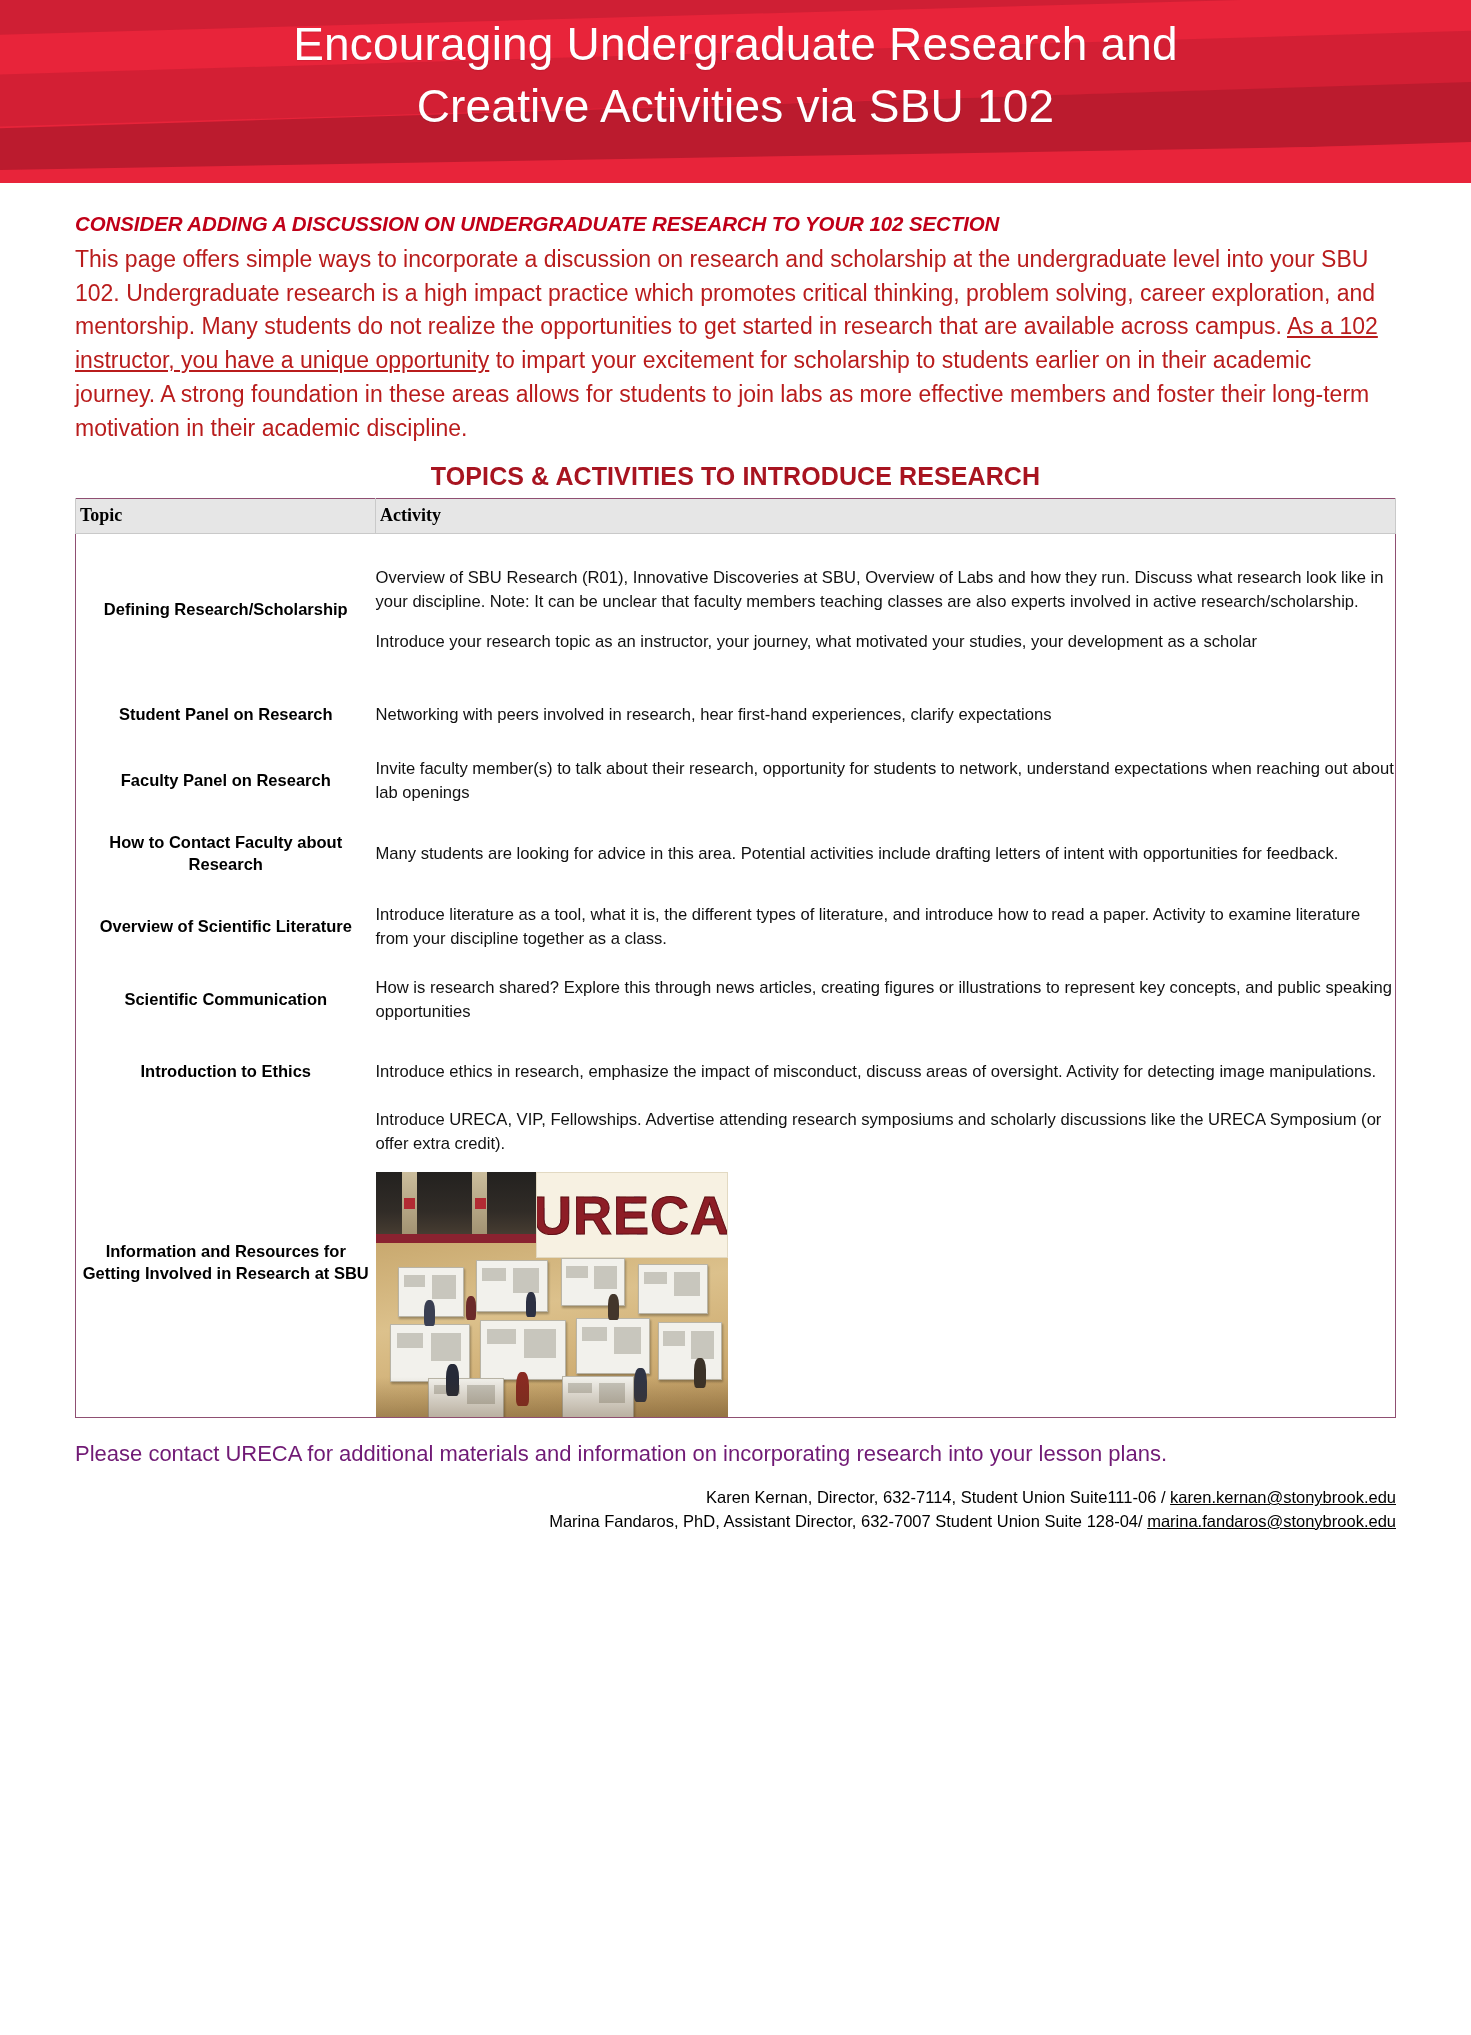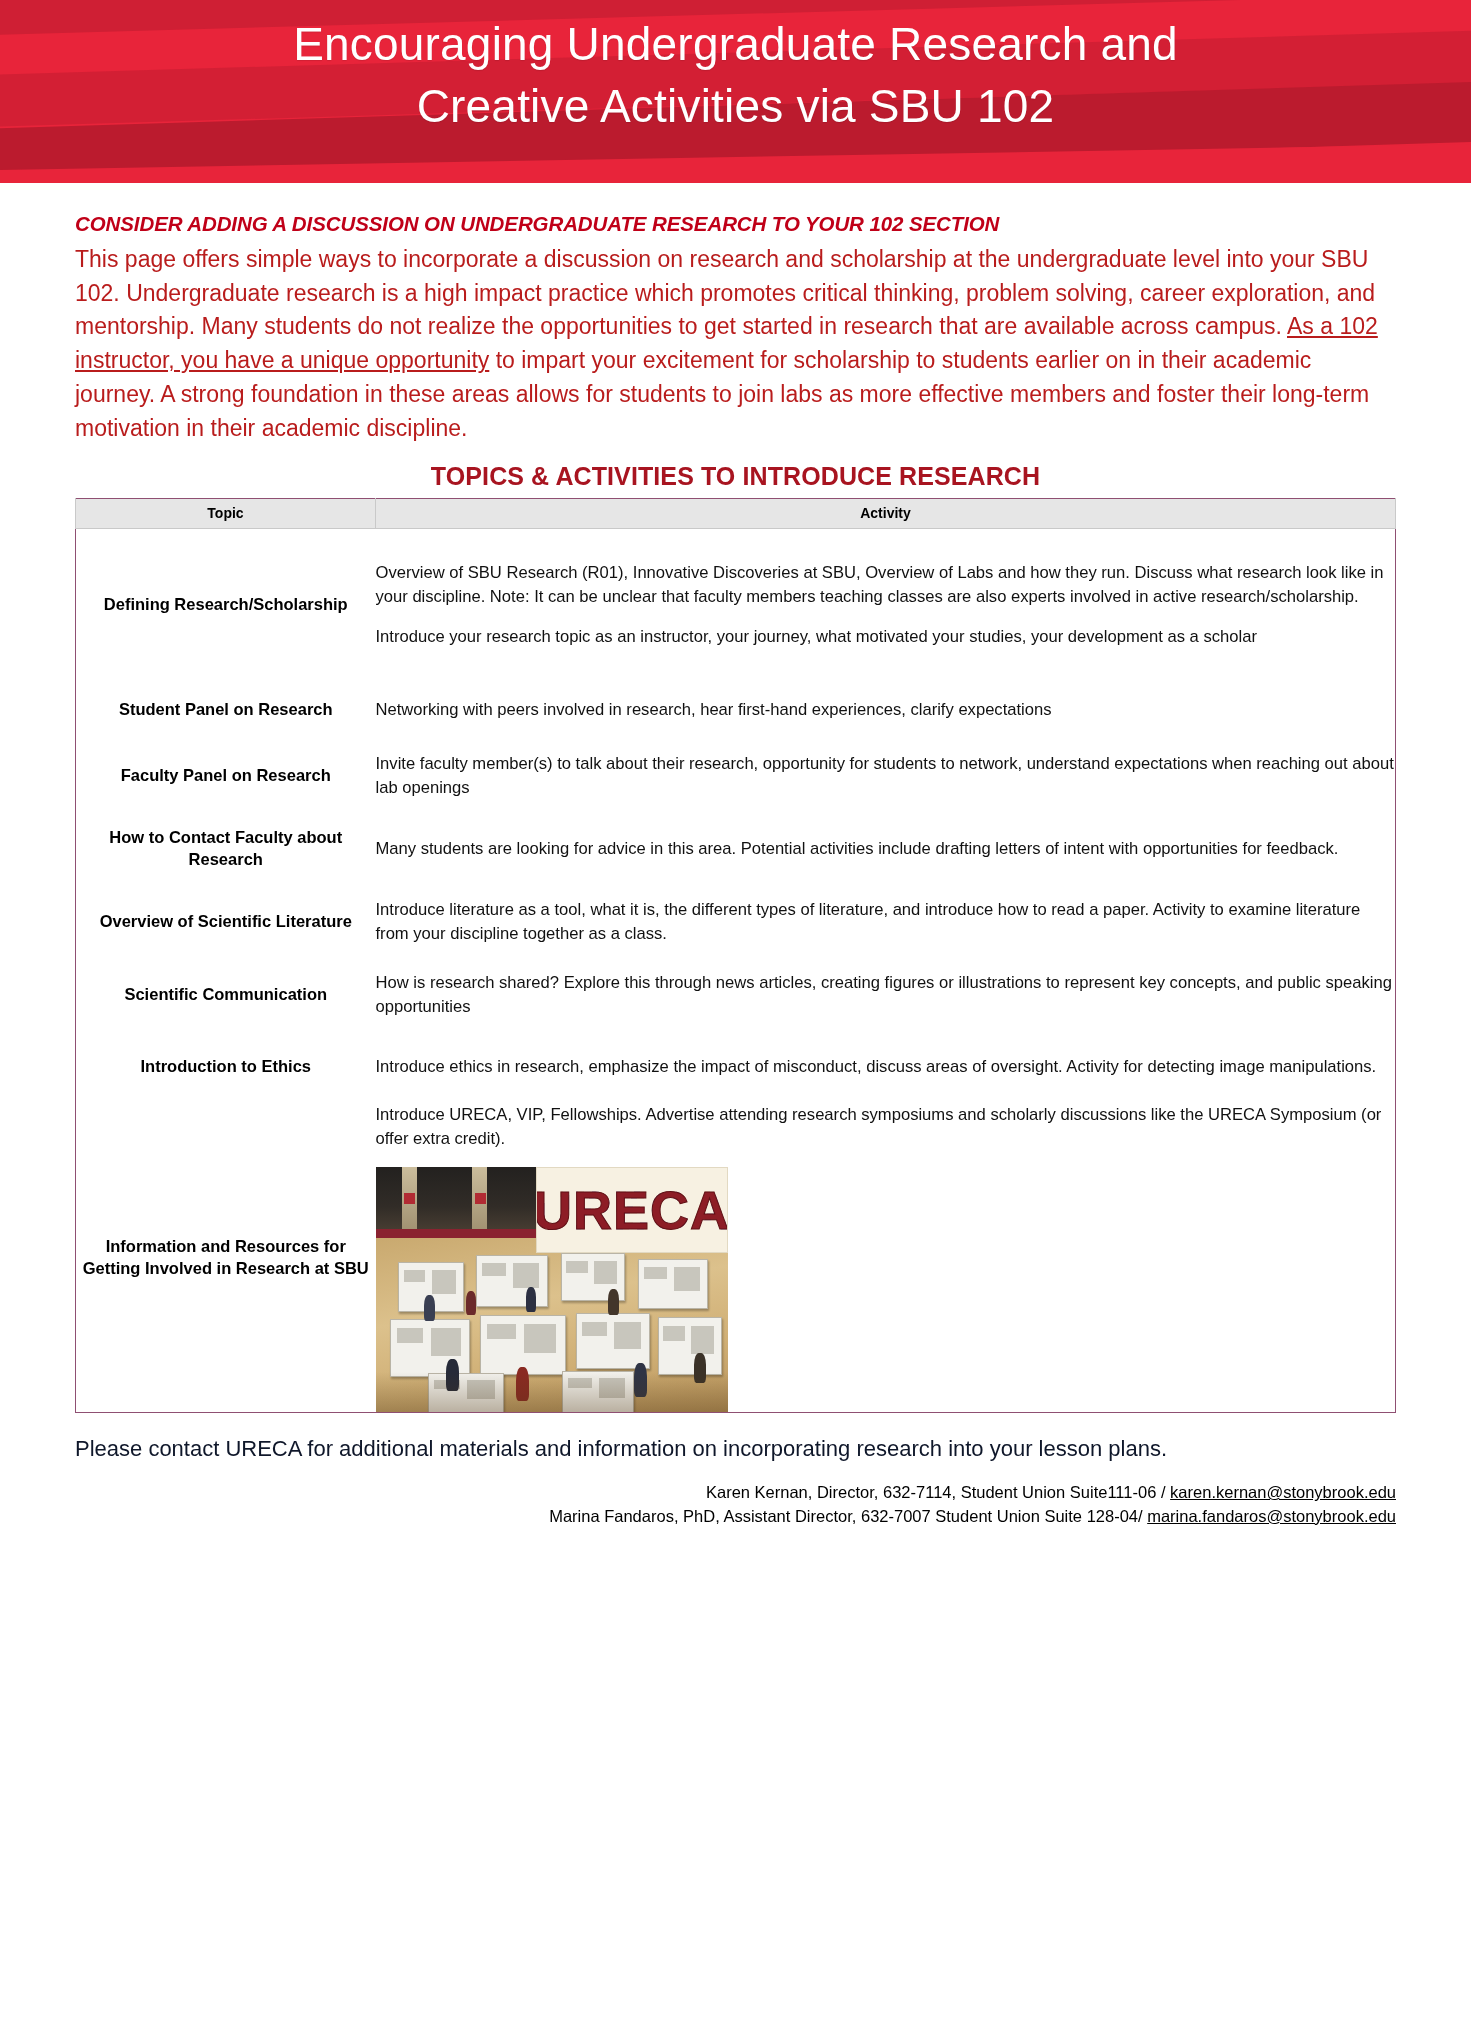--- a/index.html
+++ b/index.html
@@ -112,25 +112,26 @@
     width: 100%;
     border-collapse: collapse;
     border: 1.5px solid #8f4f72;
     table-layout: fixed;
     background: #fff;
   }
   table.topics th {
     background: #e6e6e6;
     border: 1px solid #c9c9c9;
     border-top: none;
-    font-size: 14px;
+    font-size: 18px;
     font-weight: bold;
     padding: 6px 4px 7px 4px;
-    text-align: center;
+    text-align: left;
     color: #000;
+    font-family: Liberation Serif, serif;
   }
   table.topics td {
     border: none;
     vertical-align: middle;
     padding: 0;
   }
   col.c-topic { width: 300px; }
   col.c-activity { width: auto; }
 
   td.topic-cell {
@@ -262,21 +263,21 @@
     line-height: 1.32;
     padding: 4px 14px;
     border-right: 1px solid #cfcfcf;
   }
 
   
   .footer-note {
     margin: 22px 0 0 0;
     font-size: 22px;
     line-height: 1.28;
-    color: #0f172a;
+    color: #701a75;
     font-weight: 500;
   }
   .contacts {
     margin: 18px 0 0 0;
     text-align: right;
     font-size: 16.5px;
     line-height: 1.42;
     color: #000;
   }
   .contacts div { white-space: nowrap; }

